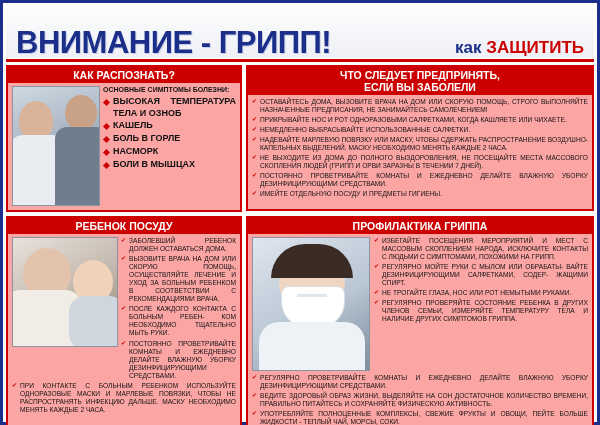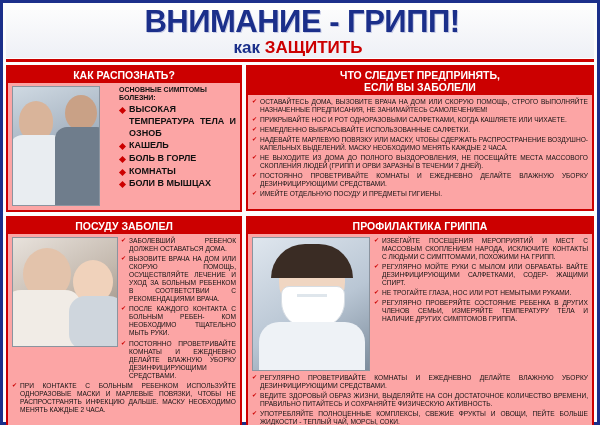--- a/index.html
+++ b/index.html
@@ -12,24 +12,23 @@
     position:relative;width:600px;height:425px;
     background:#fdfdfd;
     border:3px solid #1b2f8a;
     box-sizing:border-box;
     padding:3px;
   }
   
   .header{
     position:relative;height:52px;
     background:linear-gradient(#fdfdfd,#eef0f6);
-    display:flex;align-items:center;justify-content:space-between;
+    display:flex;align-items:flex-end;justify-content:space-between;
     padding:0 6px;
     box-sizing:border-box;
-    flex-direction:column;
   }
   .header-title{
     font-family:"Liberation Sans",sans-serif;
     font-weight:bold;
     font-size:31px;
     letter-spacing:-0.5px;
     color:#1b2f8a;
     white-space:nowrap;
     line-height:1;
     text-shadow:1px 1px 0 #c9cde6;
@@ -87,21 +86,21 @@
     background:none;transform:none;
     color:#cc0000;font-size:6px;left:0;top:0;
     width:auto;height:auto;
   }
   ul.big li{
     font-size:9px;font-weight:bold;line-height:1.3;
     padding-left:10px;margin-bottom:1px;
   }
   ul.big li:before{top:4px;width:5px;height:5px;}
   
-  .recog{display:flex;gap:19px;}
+  .recog{display:flex;gap:3px;}
   .photo{
     background:#9aa6b4;border:1px solid #8b949f;
     position:relative;overflow:hidden;flex:none;
   }
   .ph-doc{width:86px;height:118px;
     background:linear-gradient(160deg,#cfd9e2 0%,#a7b4c2 45%,#7f8c99 100%);}
   .ph-child{width:104px;height:108px;
     background:linear-gradient(150deg,#e8e2dc 0%,#c4b9ae 50%,#8d8176 100%);}
   .ph-mask{width:116px;height:132px;
     background:linear-gradient(150deg,#dfe6ee 0%,#b9c6d4 55%,#7d8d9d 100%);}
@@ -152,21 +151,21 @@
                 <span class="s2"></span>
                 <span class="s3"></span>
                 <span class="s4"></span>
             </div>
             <div style="flex:1;">
               <div class="lead">ОСНОВНЫЕ СИМПТОМЫ БОЛЕЗНИ:</div>
               <ul class="bul big">
                 <li>ВЫСОКАЯ ТЕМПЕРАТУРА ТЕЛА И ОЗНОБ</li>
                 <li>КАШЕЛЬ</li>
                 <li>БОЛЬ В ГОРЛЕ</li>
-                <li>КОМНАТЫ</li>
+                <li>НАСМОРК</li>
                 <li>БОЛИ В МЫШЦАХ</li>
               </ul>
             </div>
           </div>
         </div>
       </div>
     </div>
 
     <div class="col right-col">
       <div class="section" style="height:146px;">
@@ -187,21 +186,21 @@
         </div>
       </div>
     </div>
   </div>
 
   <div class="row">
 
     <div class="col left-col">
       <div class="section" style="height:212px;">
         <div class="sect-head">
-          <div>ПОСУДУ ЗАБОЛЕЛ</div>
+          <div>РЕБЕНОК ПОСУДУ</div>
         </div>
         <div class="sect-body">
           <div class="childrow">
             <div class="photo ph-child">
               <span class="s1"></span>
                 <span class="s2"></span>
                 <span class="s3"></span>
                 <span class="s4"></span>
             </div>
             <ul class="bul check" style="flex:1;">

